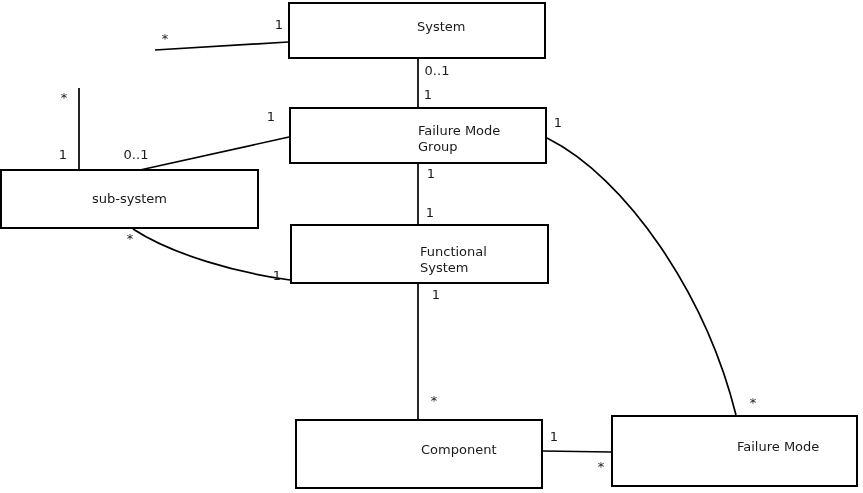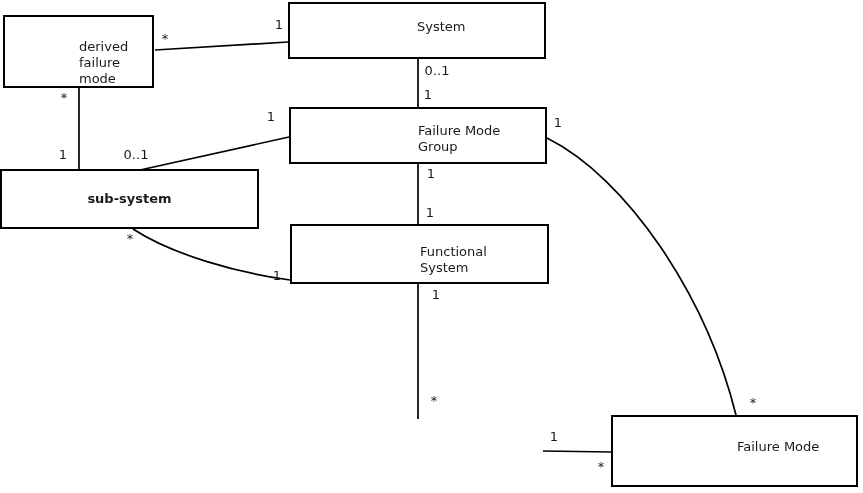--- a/index.html
+++ b/index.html
@@ -64,44 +64,42 @@
     <line x1="79" y1="88" x2="79" y2="169"></line>
     <line x1="140" y1="170" x2="289" y2="137"></line>
     <line x1="418" y1="59" x2="418" y2="108"></line>
     <line x1="418" y1="163" x2="418" y2="225"></line>
     <line x1="418" y1="283" x2="418" y2="419"></line>
     <line x1="543" y1="451" x2="611" y2="452"></line>
     <path d="M547,138 C627,178 706,295 736,415"></path>
     <path d="M133,229 C173,255 238,273 290,280"></path>
   </svg>
 
-  <div class="node" style="left:3px; top:15px; width:151px; height:73px;">
-    <span class="node-label" style="left:74px; top:22px;">derived
-failure
-mode</span>
-  </div>
 
   <div class="node" style="left:288px; top:2px; width:258px; height:57px;">
     <span class="node-label" style="left:127px; top:15px;">System</span>
   </div>
 
   <div class="node" style="left:289px; top:107px; width:258px; height:57px;">
     <span class="node-label" style="left:127px; top:14px;">Failure Mode
 Group</span>
   </div>
 
-  <div class="node" style="left:0px; top:169px; width:259px; height:60px;font-weight:bold;">
+  <div class="node" style="left:0px; top:169px; width:259px; height:60px;">
     <span class="node-label centered" style="top:20px;">sub-system</span>
   </div>
 
   <div class="node" style="left:290px; top:224px; width:259px; height:60px;">
     <span class="node-label" style="left:128px; top:18px;">Functional
 System</span>
   </div>
 
+  <div class="node" style="left:295px; top:419px; width:248px; height:70px;">
+    <span class="node-label" style="left:124px; top:21px;">Component</span>
+  </div>
 
   <div class="node" style="left:611px; top:415px; width:247px; height:72px;">
     <span class="node-label" style="left:124px; top:22px;">Failure Mode</span>
   </div>
 
   <span class="mult" style="left:165px; top:39px;">*</span>
   <span class="mult" style="left:279px; top:25px;">1</span>
 
   <span class="mult" style="left:64px;  top:98px;">*</span>
   <span class="mult" style="left:63px;  top:155px;">1</span>

